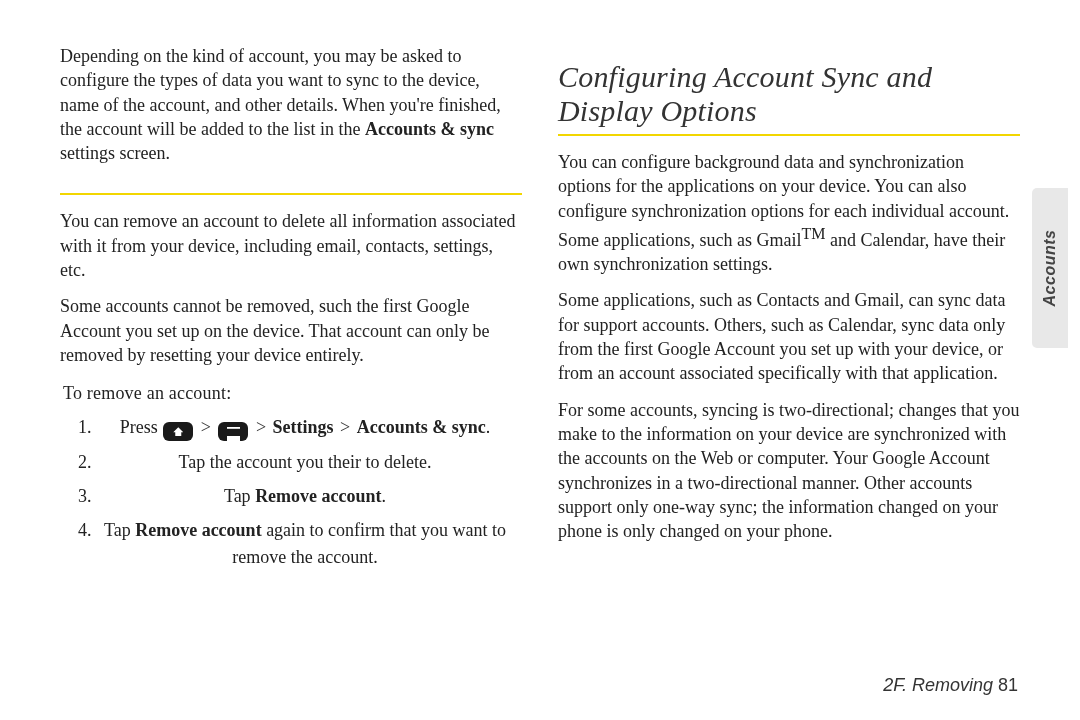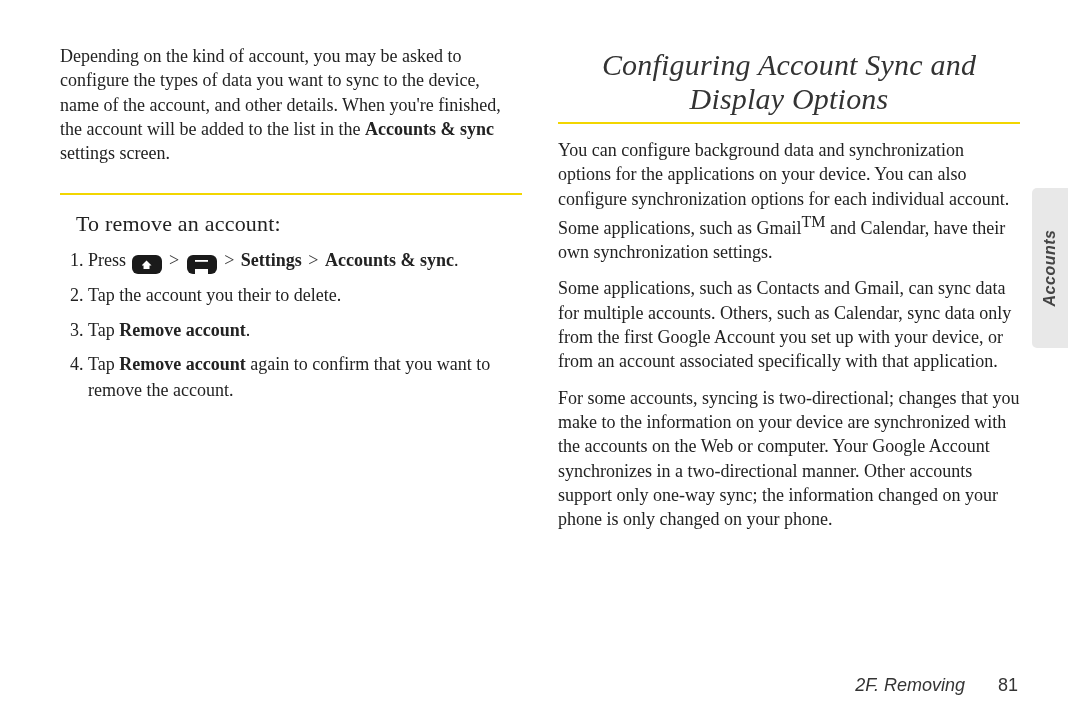--- a/index.html
+++ b/index.html
@@ -1,55 +1,57 @@
 <!DOCTYPE html>
 <html><head>
 <meta charset="utf-8">
 <style>
   html,body{margin:0;padding:0;width:1080px;height:720px;background:#fff;font-family:Helvetica,Arial,sans-serif;color:#222;overflow:hidden;}
   .page{position:relative;width:1080px;height:720px;box-sizing:border-box;padding:44px 60px 30px 60px;}
   .cols{display:flex;gap:36px;font-family:Liberation Serif, serif;}
   .col{flex:1;min-width:0;}
   .intro{font-size:18px;line-height:1.35;margin-bottom:28px;}
   .intro b{font-weight:700;}
-  h2{font-size:30px;font-style:italic;font-weight:400;margin:4px 0 6px 0;letter-spacing:0.2px;color:#333;text-align:center;}
+  h2{font-size:30px;font-style:italic;font-weight:400;margin:16px 0 6px 0;letter-spacing:0.2px;color:#333;}
   .rule{border:none;border-top:2.5px solid #f2d600;margin:0 0 14px 0;}
   p{font-size:18px;line-height:1.35;margin:10px 0 12px 0;}
-  .subhead{font-size:22px;margin:16px 0 10px 16px;letter-spacing:0.2px;}
+  .subhead{font-size:18px;margin:16px 0 10px 3px;letter-spacing:0.2px;}
   ol{margin:0 0 0 6px;padding-left:22px;}
-  ol li{font-size:18px;line-height:1.45;margin:8px 0;}
+  ol li{font-size:18px;line-height:1.45;margin:8px 8px;text-align:center;}
   ol li b, .b{font-weight:700;}
   .chev-icon{display:inline-block;font-weight:400;font-size:18px;color:#3a3a3a;margin:0 2px;}
   .key-icon{display:inline-flex;align-items:center;justify-content:center;width:30px;height:19px;background:#1a1a1a;border-radius:6px;vertical-align:-3px;margin:0 1px;position:relative;}
   .key-home::after{content:"";display:block;width:10px;height:9px;background:#fff;clip-path:polygon(50% 0,100% 55%,80% 55%,80% 100%,20% 100%,20% 55%,0 55%);}
   .key-menu::after{content:"";width:13px;height:9px;display:block;background:linear-gradient(#fff,#fff);background-size:13px 1.8px;background-repeat:no-repeat;box-shadow:0 3.5px 0 #fff,0 7px 0 #fff;}
   .side-tab{position:absolute;right:12px;top:188px;width:36px;height:160px;background:#e8e8e8;border-radius:5px 0 0 5px;display:flex;align-items:center;justify-content:center;}
   .side-tab span{transform:rotate(-90deg);font-style:italic;font-weight:700;font-size:16px;color:#444;letter-spacing:0.5px;white-space:nowrap;}
   .footer{position:absolute;bottom:24px;right:62px;font-style:italic;font-size:18px;color:#343434;}
-  .footer .pn{font-style:normal;margin-left:28px;}
+  .footer .pn{font-style:normal;}
   sup.tm{font-size:16px;vertical-align:super;}
 </style>
 </head>
 <body>
 
 <div class="page">
 
   <div class="side-tab">
     <span>Accounts</span>
   </div>
 
   <div class="cols">
 
     <div class="col">
       <div class="intro">
         <span>Depending on the kind of account, you may be asked to configure the types of data you want to sync to the device, name of the account, and other details. When you're finished, the account will be added to the list in the </span><b>Accounts &amp; sync</b><span> settings screen.</span>
       </div>
 
       <hr class="rule">
 
+      <p>You can remove an account to delete all information associated with it from your device, including email, contacts, settings, etc.</p>
+      <p>Some accounts cannot be removed, such the first Google Account you set up on the device. That account can only be removed by resetting your device entirely.</p>
 
       <div class="subhead">To remove an account:</div>
 
       <ol>
         <li>
           <span>Press </span>
           <span class="key-icon key-home"></span>
           <span class="chev-icon">&gt;</span>
           <span class="key-icon key-menu"></span>
           <span class="chev-icon">&gt;</span>
@@ -67,21 +69,21 @@
       </ol>
     </div>
 
     <div class="col">
       <h2>Configuring Account Sync and Display Options</h2>
       <hr class="rule">
 
       <p>
         <span>You can configure background data and synchronization options for the applications on your device. You can also configure synchronization options for each individual account. Some applications, such as Gmail</span><sup class="tm">TM</sup><span> and Calendar, have their own synchronization settings.</span>
       </p>
-      <p>Some applications, such as Contacts and Gmail, can sync data for multiple accounts. Others, such as Calendar, sync data only from the first Google Account you set up with your device, or from an account associated specifically with that application.</p>
+      <p>Some applications, such as Contacts and Gmail, can sync data for support accounts. Others, such as Calendar, sync data only from the first Google Account you set up with your device, or from an account associated specifically with that application.</p>
       <p>For some accounts, syncing is two-directional; changes that you make to the information on your device are synchronized with the accounts on the Web or computer. Your Google Account synchronizes in a two-directional manner. Other accounts support only one-way sync; the information changed on your phone is only changed on your phone.</p>
     </div>
 
   </div>
 
   <div class="footer">
     <span>2F. Removing</span>
     <span class="pn">81</span>
   </div>
 

